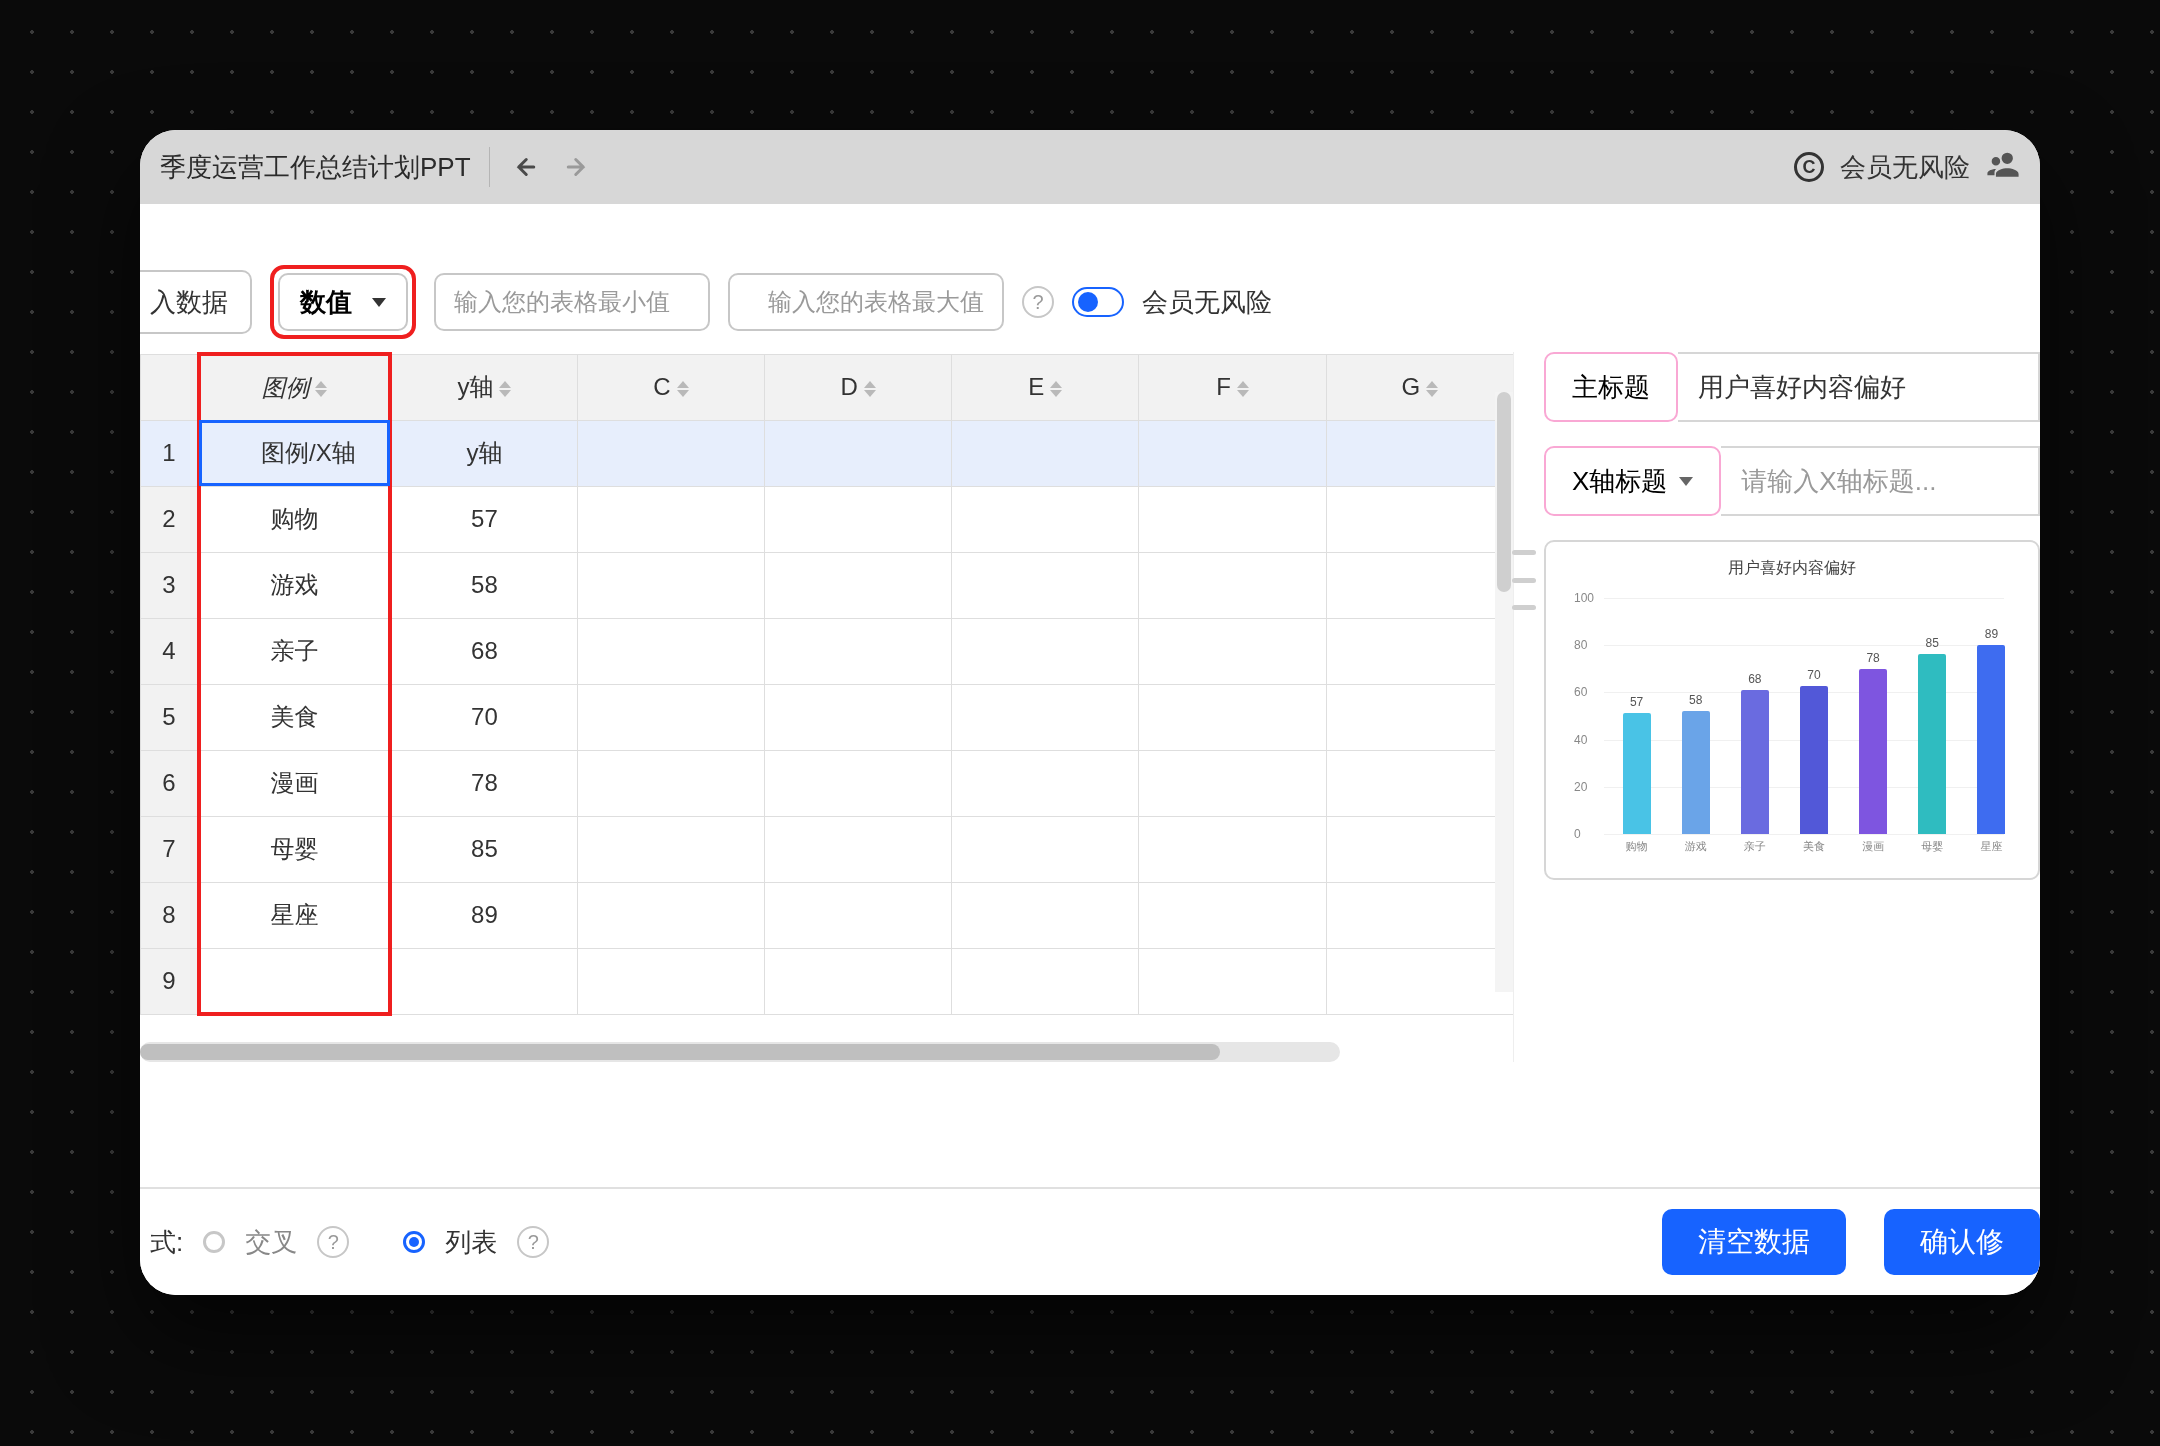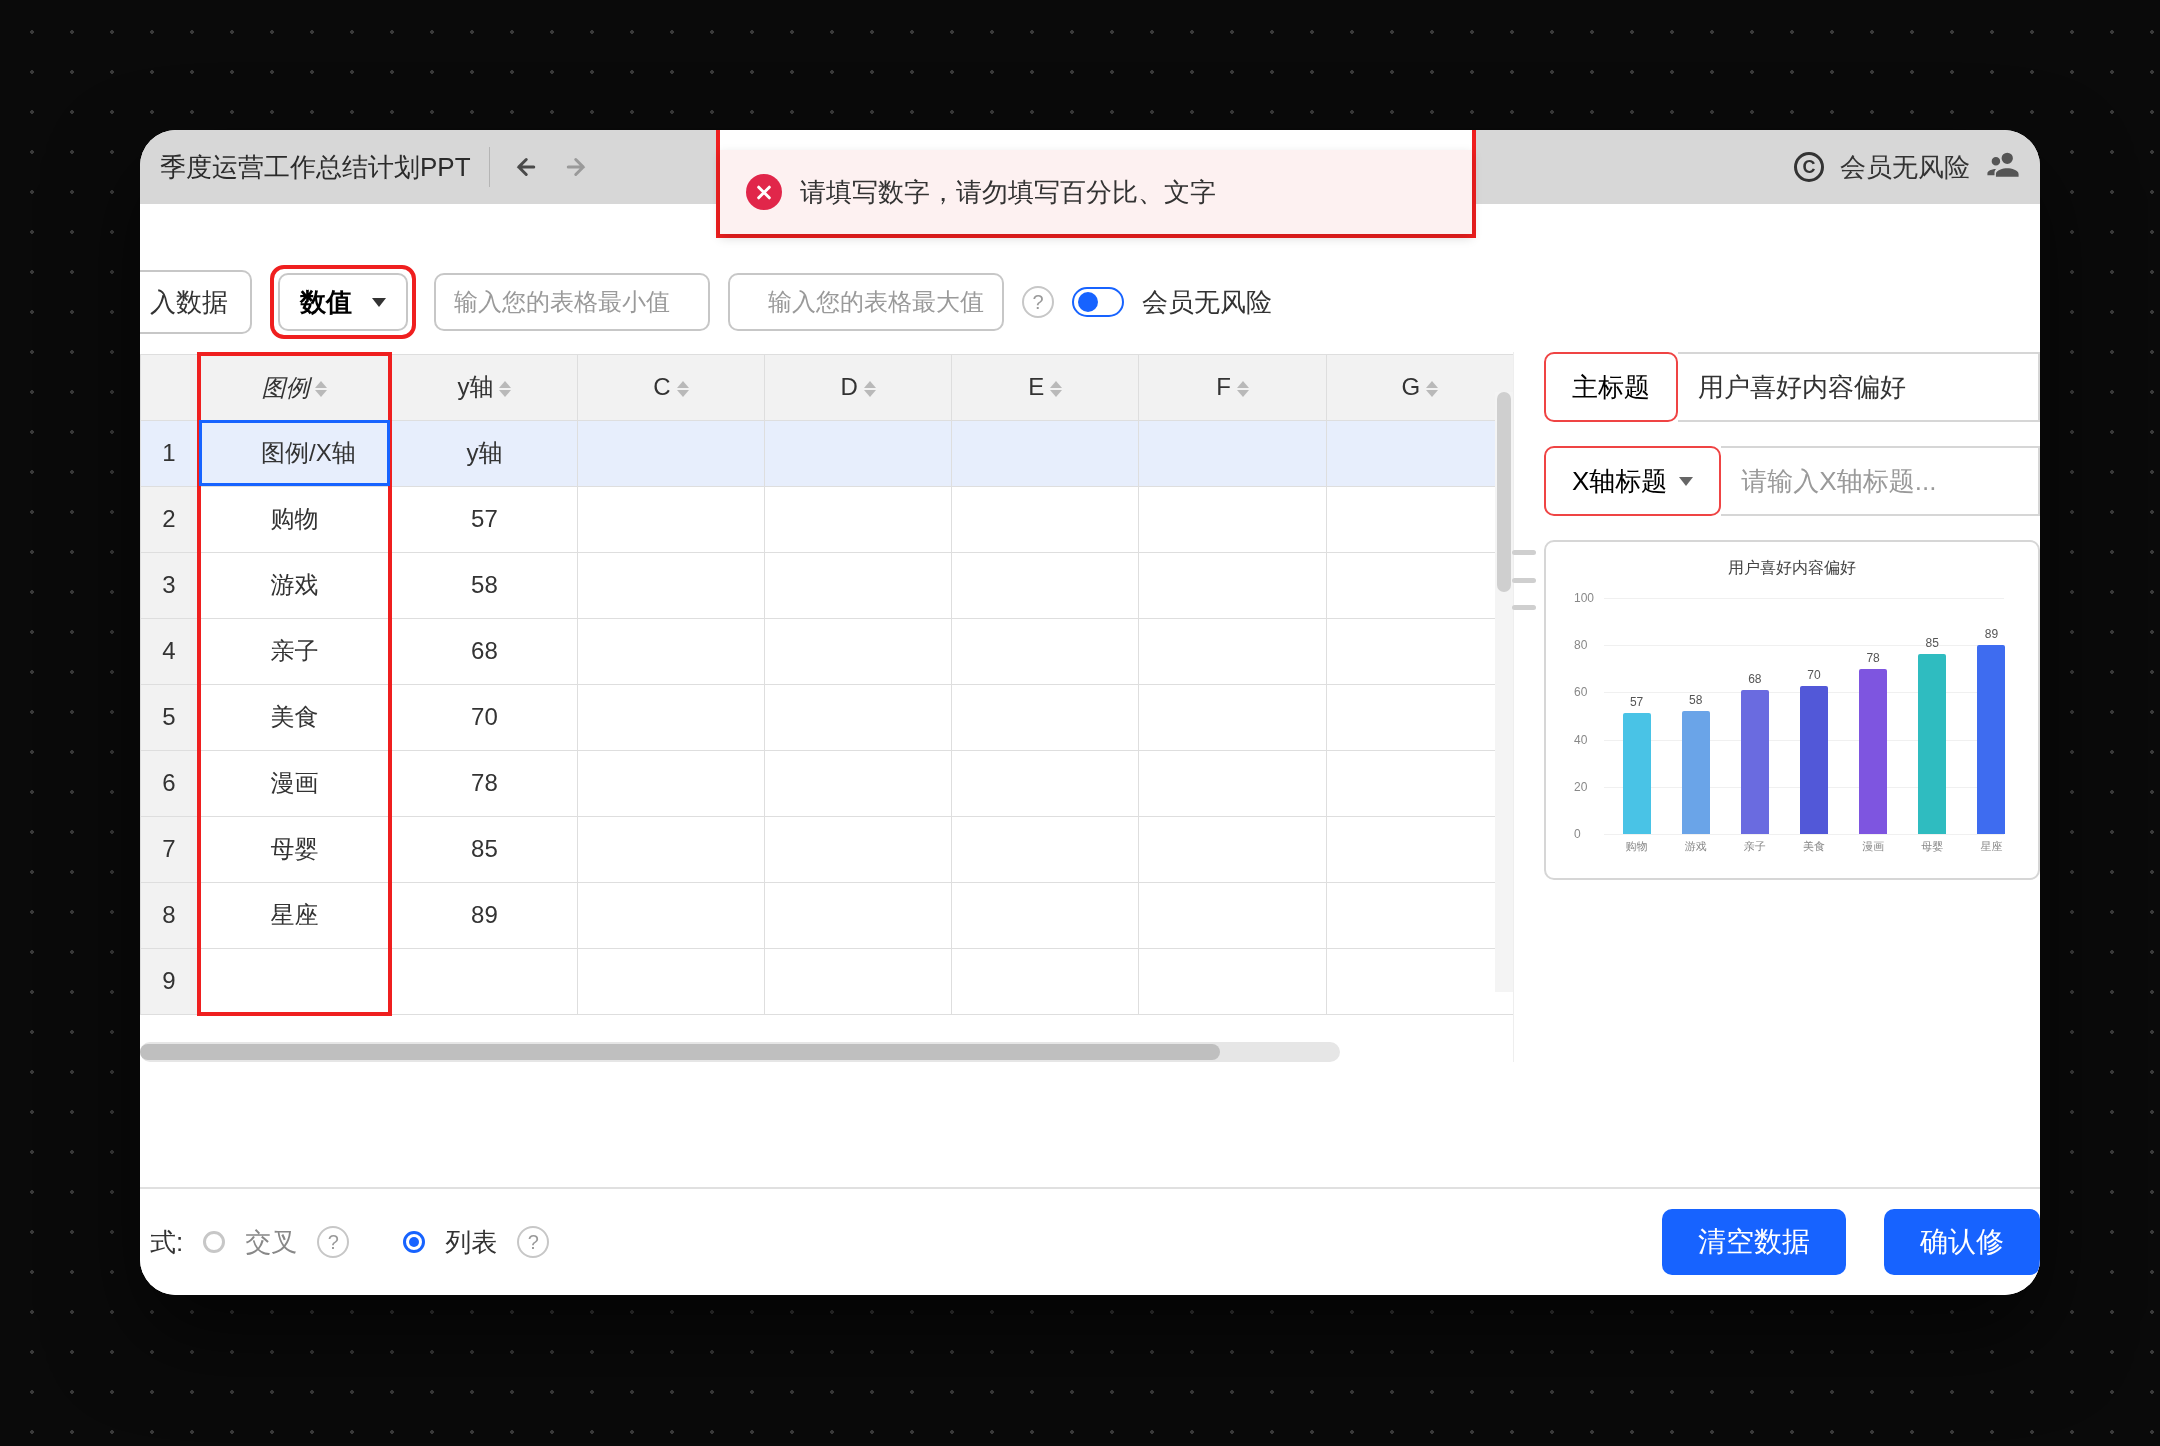--- a/index.html
+++ b/index.html
@@ -58,21 +58,21 @@
   .row-blue td { background:#e7eefc !important; }
   .sel-cell { outline:3px solid #1763ff; outline-offset:-3px; background:#e7eefc; font-weight:400;}
   .red-txt{color:#d23b3b;}
   .hscroll{position:absolute;left:0;bottom:0;height:20px;width:1200px;background:#e6e6e6;border-radius:10px;}
   .hthumb{position:absolute;left:0;top:2px;height:16px;width:1080px;background:#bfbfbf;border-radius:8px;}
   .vstrip{position:absolute;right:0;top:40px;width:18px;height:600px;background:#f4f4f4;}
   .vthumb{position:absolute;right:2px;top:40px;width:14px;height:200px;background:#cfcfcf;border-radius:7px;}
 
   .side { flex:1; padding-right:0; display:flex; flex-direction:column; gap:24px; }
   .prow{display:flex;gap:0;}
-  .plabel{height:70px;border:2px solid #ef4444;border-radius:10px;padding:0 26px;display:flex;align-items:center;font-size:26px;background:#fff;}
+  .plabel{height:70px;border:2px solid #f9a8d4;border-radius:10px;padding:0 26px;display:flex;align-items:center;font-size:26px;background:#fff;}
   .pval{height:70px;border:2px solid #d6d6d6;border-left:none;display:flex;align-items:center;padding:0 20px;font-size:26px;flex:1;color:#333;white-space:nowrap;overflow:hidden;}
   .pval.ph{color:#9a9a9a;}
   .caret2{margin-left:12px;width:0;height:0;border-left:7px solid transparent;border-right:7px solid transparent;border-top:9px solid #666;}
   .preview { border:2px solid #d6d6d6; border-radius:10px; height:340px; padding:30px 24px 16px; position:relative; background:#fff;}
   .pvtitle{position:absolute;top:16px;left:50%;transform:translateX(-50%);font-size:16px;color:#444;}
   .chart{position:relative;height:260px;margin-top:26px;margin-left:34px;}
   .grid-line{position:absolute;left:0;right:10px;height:1px;background:#f0f0f0;}
   .ytick{position:absolute;left:-30px;font-size:12px;color:#888;transform:translateY(-50%);}
   .bars{position:absolute;left:10px;right:0;bottom:24px;top:0;display:flex;align-items:flex-end;gap:14px;justify-content:space-around;}
   .bar{width:28px;position:relative;border-radius:2px 2px 0 0;}
@@ -113,26 +113,20 @@
       <span class="ico-c">C</span>
       <span>会员无风险</span>
       <span class="share-ico">
         <svg viewBox="0 0 24 24">
             <path d="M15 12a4 4 0 1 0-4-4 4 4 0 0 0 4 4zm-8 1a3 3 0 1 0-3-3 3 3 0 0 0 3 3zm8 2c-3 0-8 1.4-8 4v2h16v-2c0-2.6-5-4-8-4zm-8 .5c-2.3 0-6 1.1-6 3V20h5v-2c0-1 .5-1.9 1.4-2.6A12 12 0 0 0 7 15.5z"></path>
           </svg>
       </span>
     </div>
   </div>
 
-  <div class="error-banner">
-    <div class="error-inner">
-      <span class="err-ico"></span>
-      <span>请填写数字，请勿填写百分比、文字</span>
-    </div>
-  </div>
 
   <div class="toolbar">
     <div class="tag-left">入数据</div>
     <div class="redbox">
       <div class="drop">
         <span>数值</span>
         <span class="caret"></span>
       </div>
     </div>
     <input class="inp" style="width: 276px;" placeholder="输入您的表格最小值">

